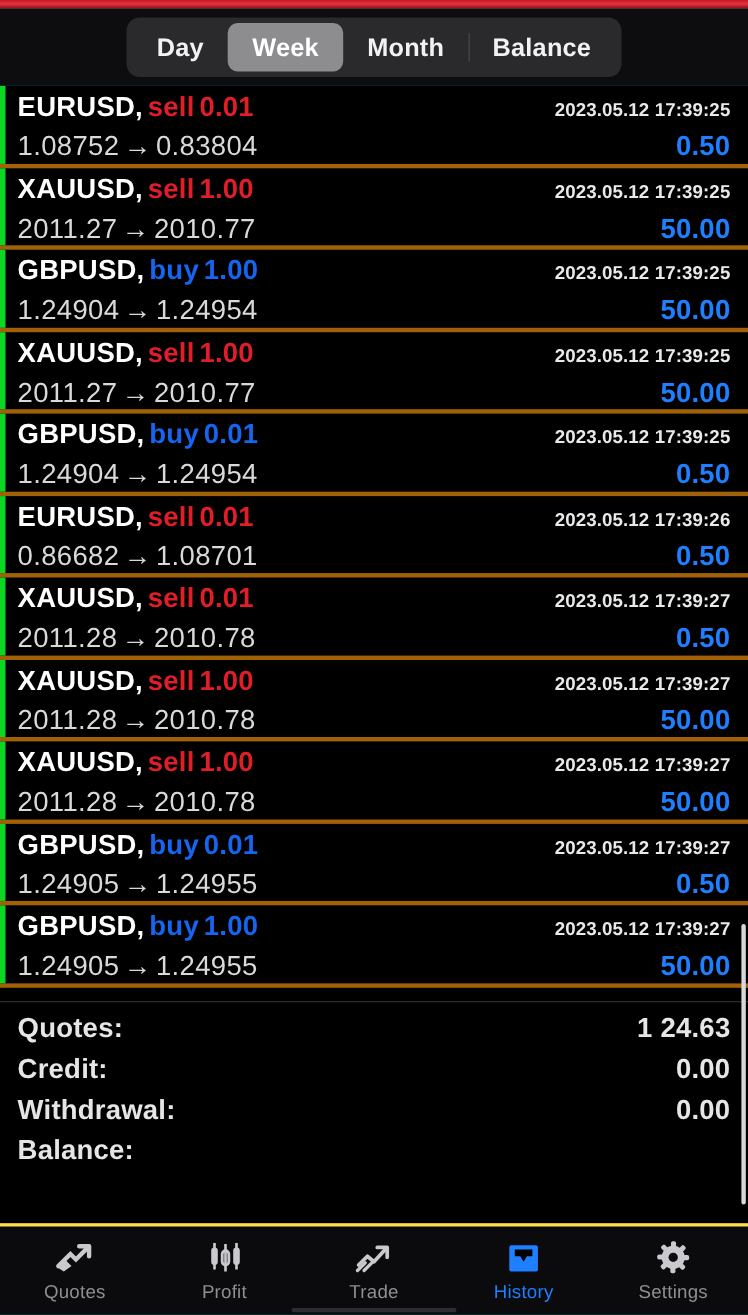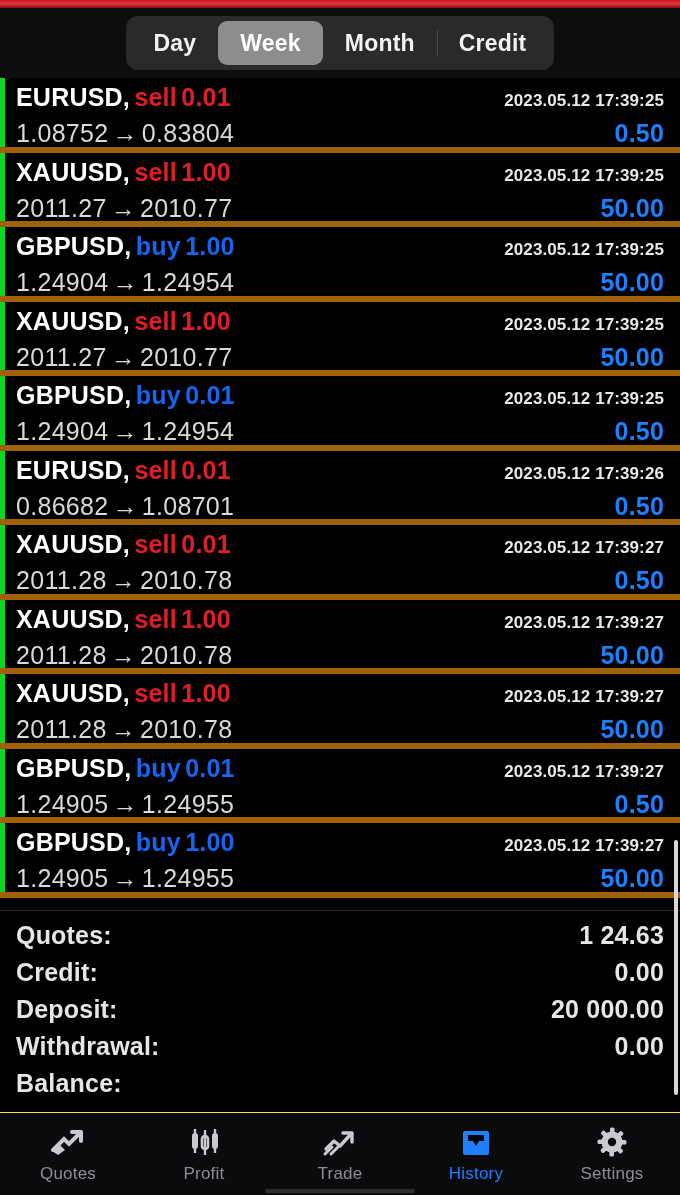--- a/index.html
+++ b/index.html
@@ -42,21 +42,21 @@
     width:1px; height:26px; background:#4a4a4d;
   }
 
   
   .list {
     position:absolute; top:78px; left:0; width:680px; height:832px;
     background:#000; overflow:hidden;
   }
   .deal {
     position:relative; height:74.5px; width:680px;
-    border-bottom:6px solid #a16207;
+    border-bottom:4px solid #a16207;
     padding:5px 16px 0 16px;
   }
   .deal .accent {
     position:absolute; left:0; top:0; width:5px; height:100%;
     background:#0cd723;
   }
   .row-top, .row-bot {
     display:flex; align-items:baseline; justify-content:space-between;
     height:36px;
   }
@@ -105,21 +105,21 @@
   .scrollbar {
     position:absolute; right:2px; top:840px; width:4px; height:255px;
     background:#d8d8d8; border-radius:2px;
   }
 
   
   .navbar {
     position:absolute; bottom:0; left:0; width:680px; height:83px;
     background:#0b0b0d;
     display:flex; align-items:center;
-    border-top:1px solid #fde047;
+    border-top:3px solid #fde047;
   }
   .nav-item {
     flex:1; height:100%;
     display:flex; flex-direction:column;
     align-items:center; justify-content:center; gap:5px;
   }
   .nav-icon { width:42px; height:34px; display:block; }
   .nav-label {
     font-size:17px; font-weight:400; color:#8e8e93; letter-spacing:.2px;
   }
@@ -134,21 +134,21 @@
 
 <div id="app">
 
   <div class="top-strip"></div>
 
   <div class="period-bar">
     <div class="segmented" id="segmented">
         <div class="seg">Day</div>
         <div class="seg active">Week</div>
         <div class="seg">Month</div>
-        <div class="seg div-left">Credit</div>
+        <div class="seg div-left">Balance</div>
       </div>
   </div>
 
   <div class="list" id="deal-list">
       <div class="deal">
         <div class="accent"></div>
         <div class="row-top">
           <div><span class="sym">EURUSD,</span> <span class="side sell">sell</span> <span class="side sell">0.01</span></div>
           <span class="time">2023.05.12 17:39:25</span>
         </div>
@@ -272,24 +272,20 @@
   <div class="summary-sep"></div>
 
   <div class="summary" id="summary">
       <div class="sum-row">
         <span class="sum-label">Quotes:</span>
         <span class="sum-value">1 24.63</span>
       </div>
       <div class="sum-row">
         <span class="sum-label">Credit:</span>
         <span class="sum-value">0.00</span>
-      </div>
-      <div class="sum-row">
-        <span class="sum-label">Deposit:</span>
-        <span class="sum-value">20 000.00</span>
       </div>
       <div class="sum-row">
         <span class="sum-label">Withdrawal:</span>
         <span class="sum-value">0.00</span>
       </div>
       <div class="sum-row">
         <span class="sum-label">Balance:</span>
       </div>
     </div>
 

